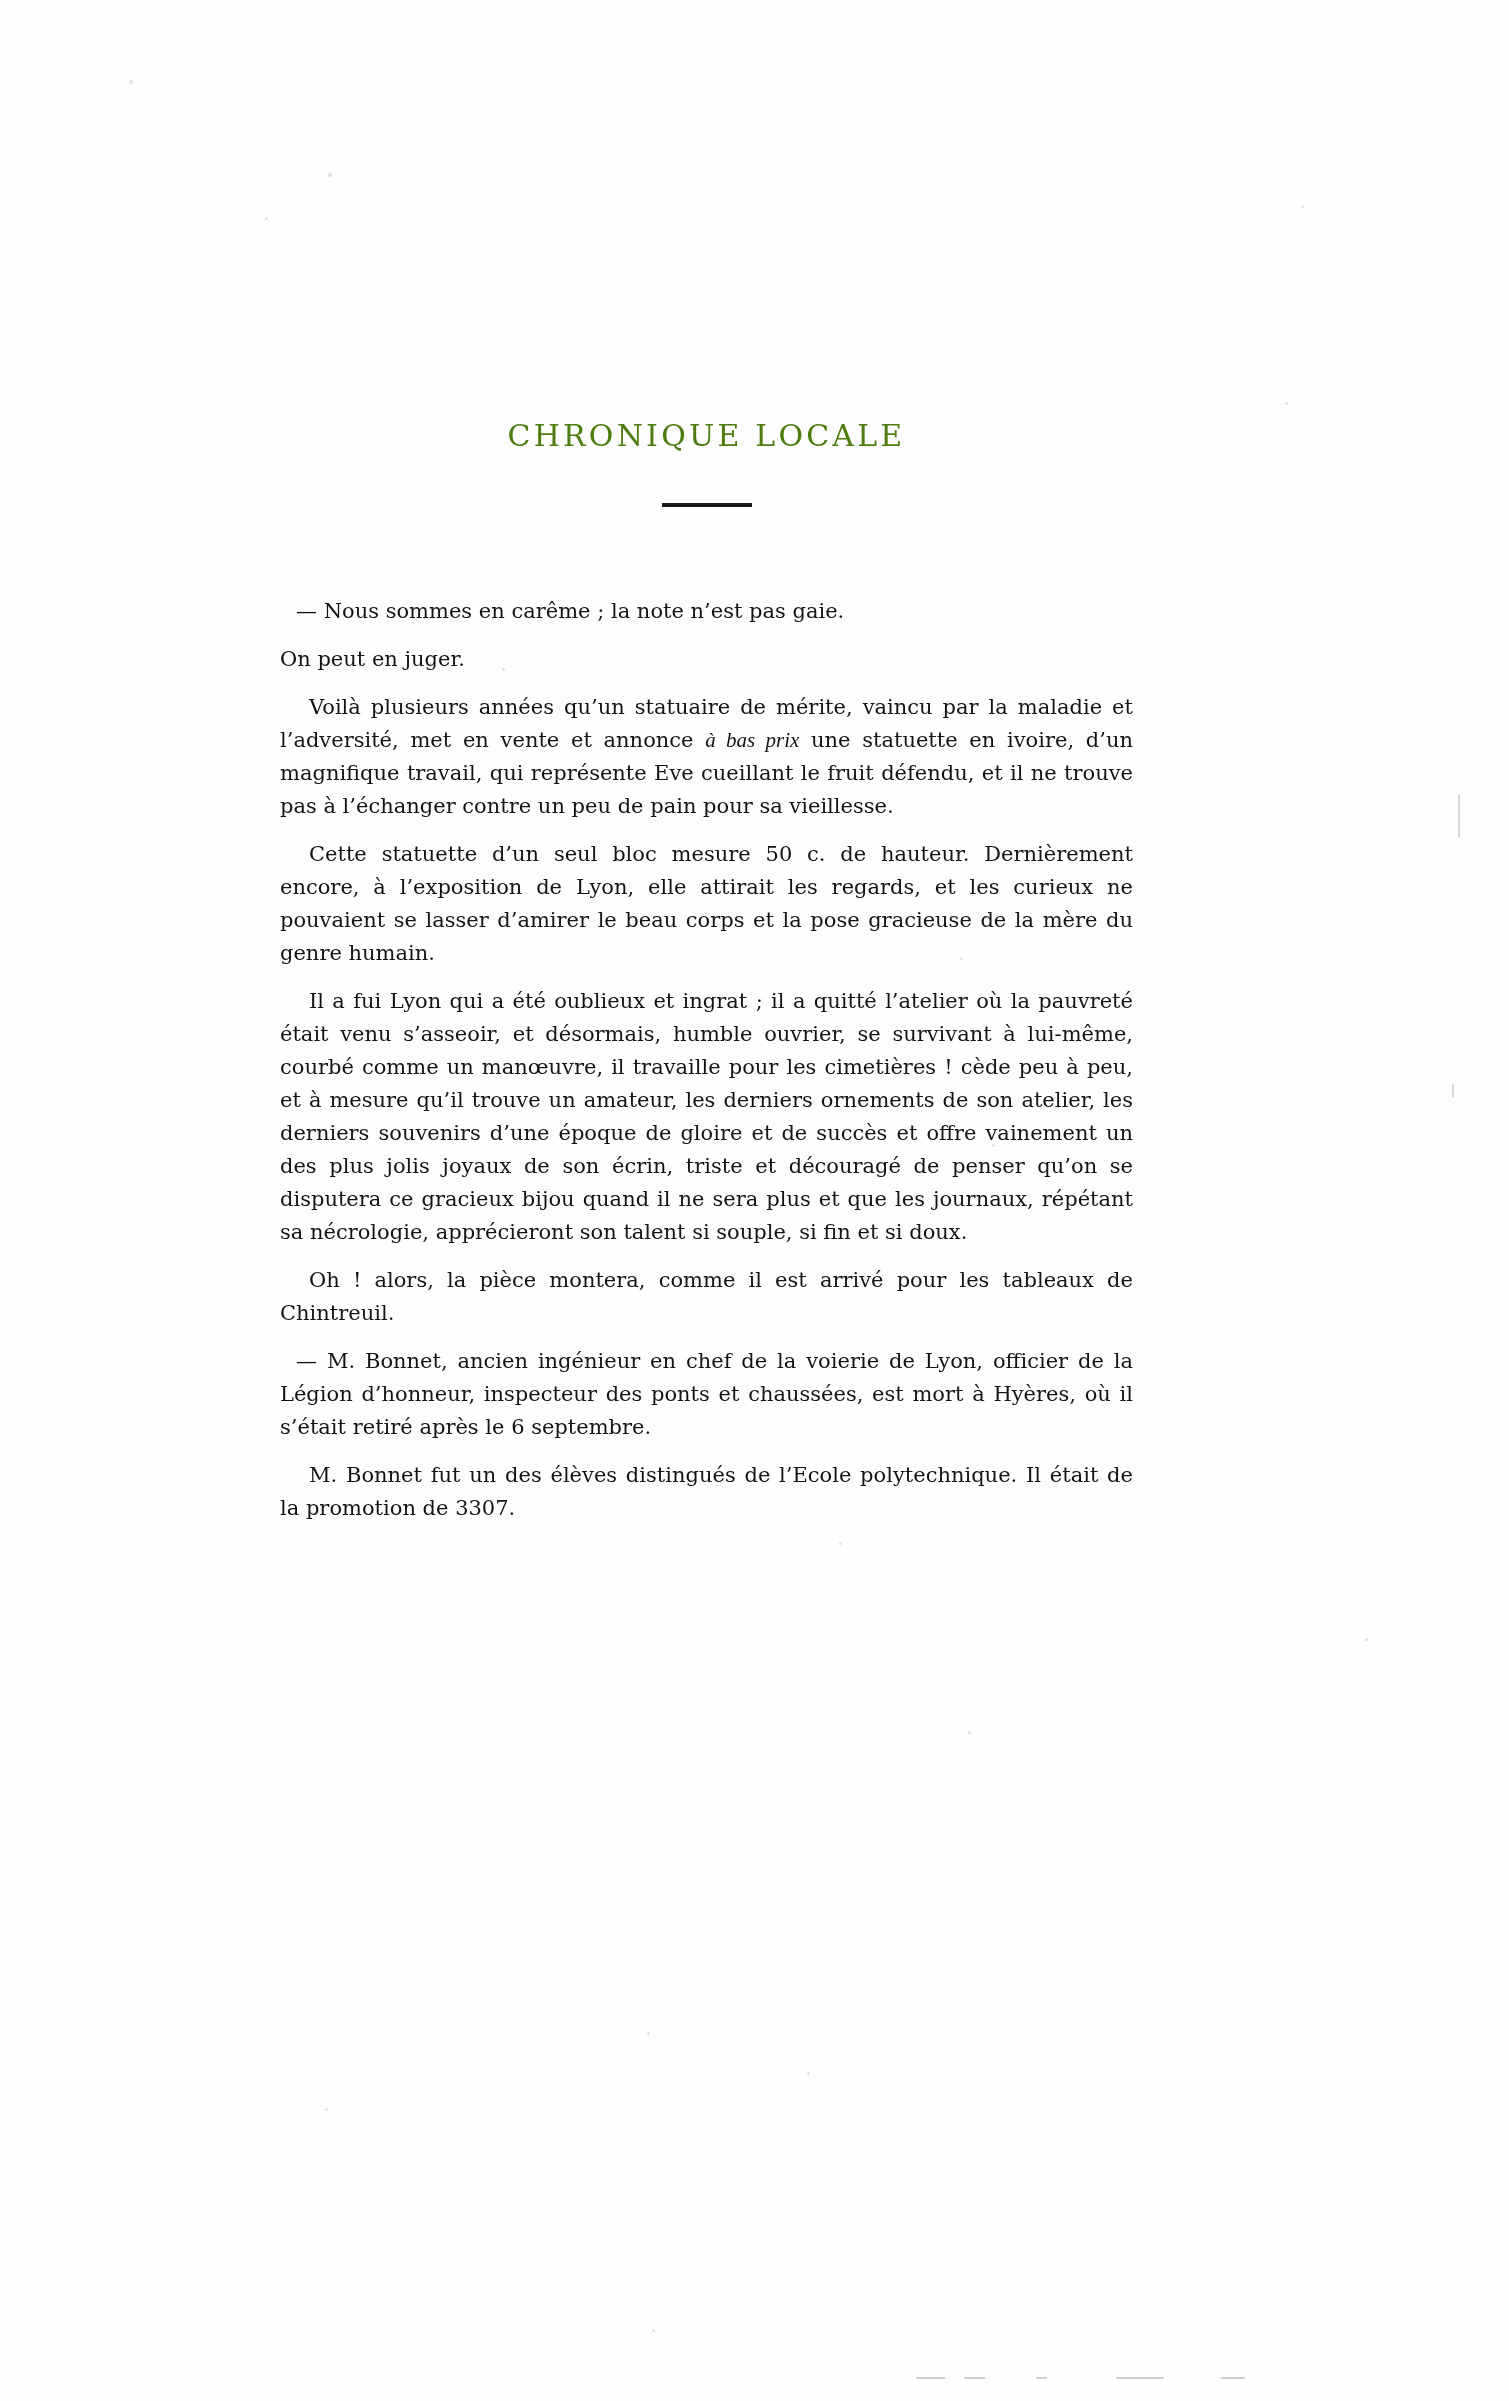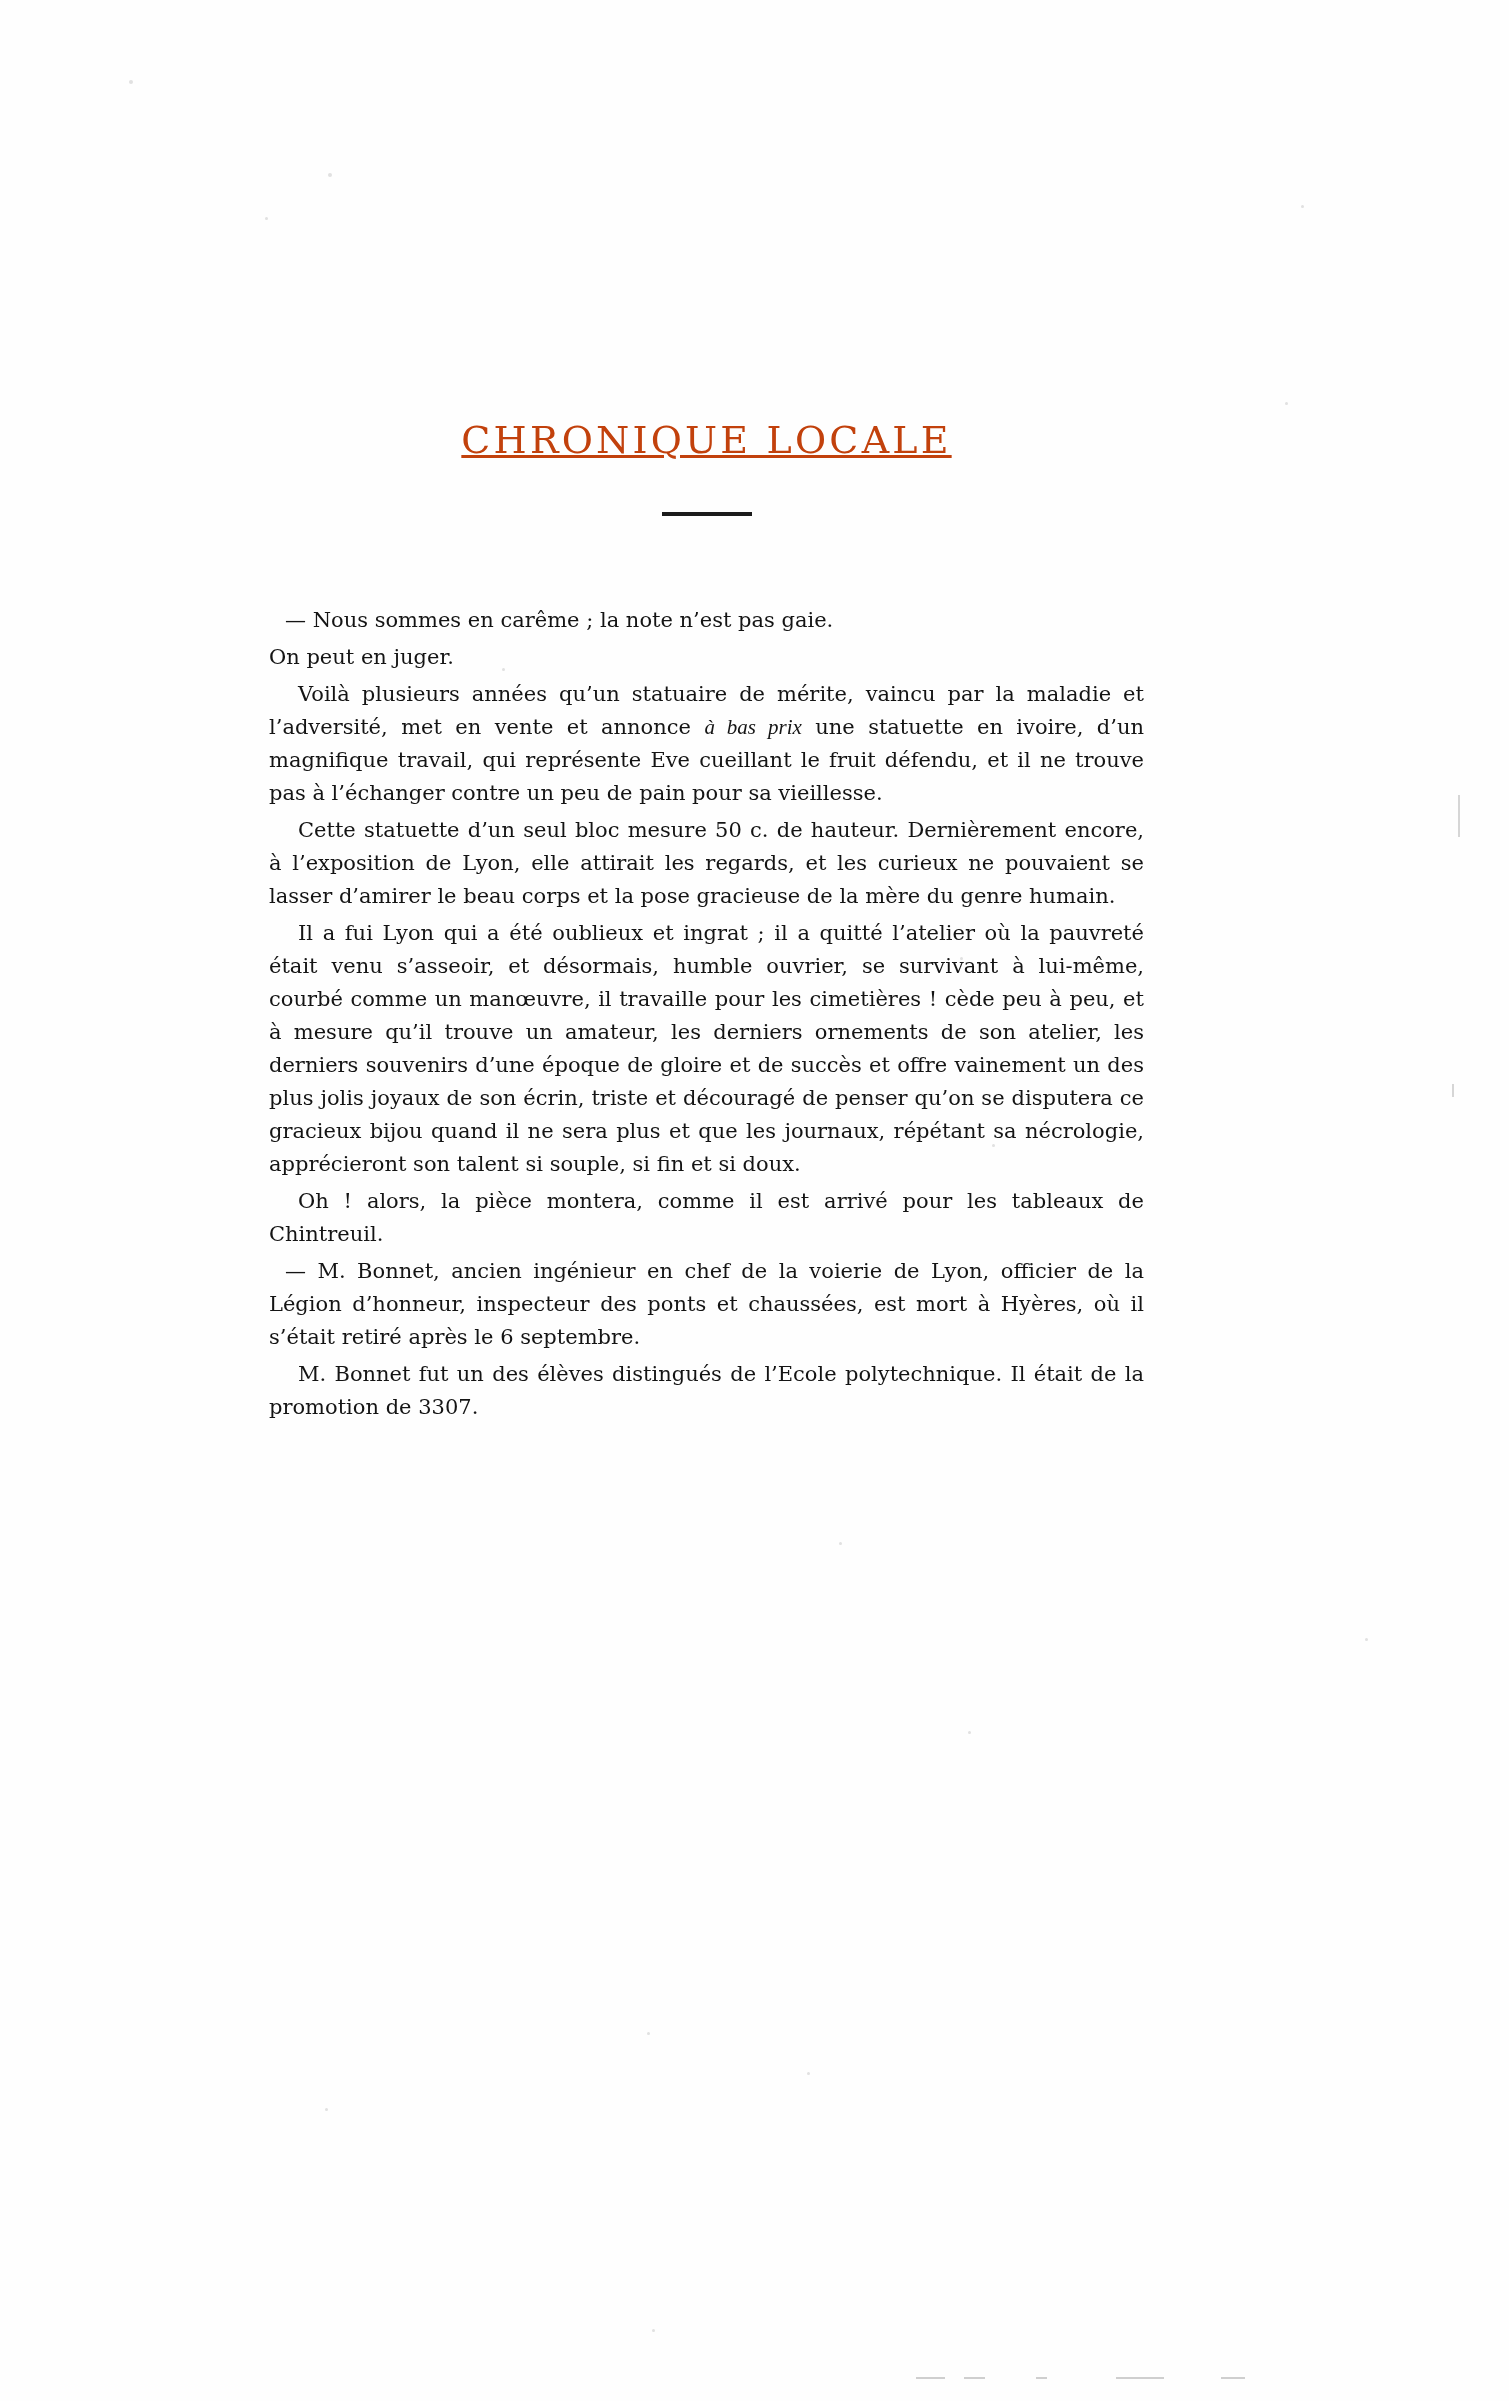--- a/index.html
+++ b/index.html
@@ -35,47 +35,46 @@
   .content {
     position: absolute;
     left: 265px;
     top: 418px;
     width: 883px;
   }
 
   .doc-title {
     text-align: center;
     font-family: "DejaVu Serif", serif;
-    font-size: 38px;
+    font-size: 30px;
     letter-spacing: 3.2px;
     font-weight: 400;
-    color: #c2410c;
+    color: #4d7c0f;
     margin: 0 0 0 0;
     text-indent: 0;
-    text-decoration: underline;
   }
 
   .rule {
     width: 90px;
     height: 4px;
     background: #1b1b1b;
     margin: 50px auto 0 auto;
   }
 
   .body-text {
     margin-top: 88px;
     font-size: 21px;
     line-height: 33px;
     text-align: justify;
     color: #141414;
     font-family: "DejaVu Serif", serif;
   }
 
   .body-text p {
-    margin: 4px;
+    margin: 15px;
     text-indent: 29px;
   }
 
   .body-text p.noindent {
     text-indent: 0;
   }
 
   .body-text p.dash {
     text-indent: 16px;
   }

